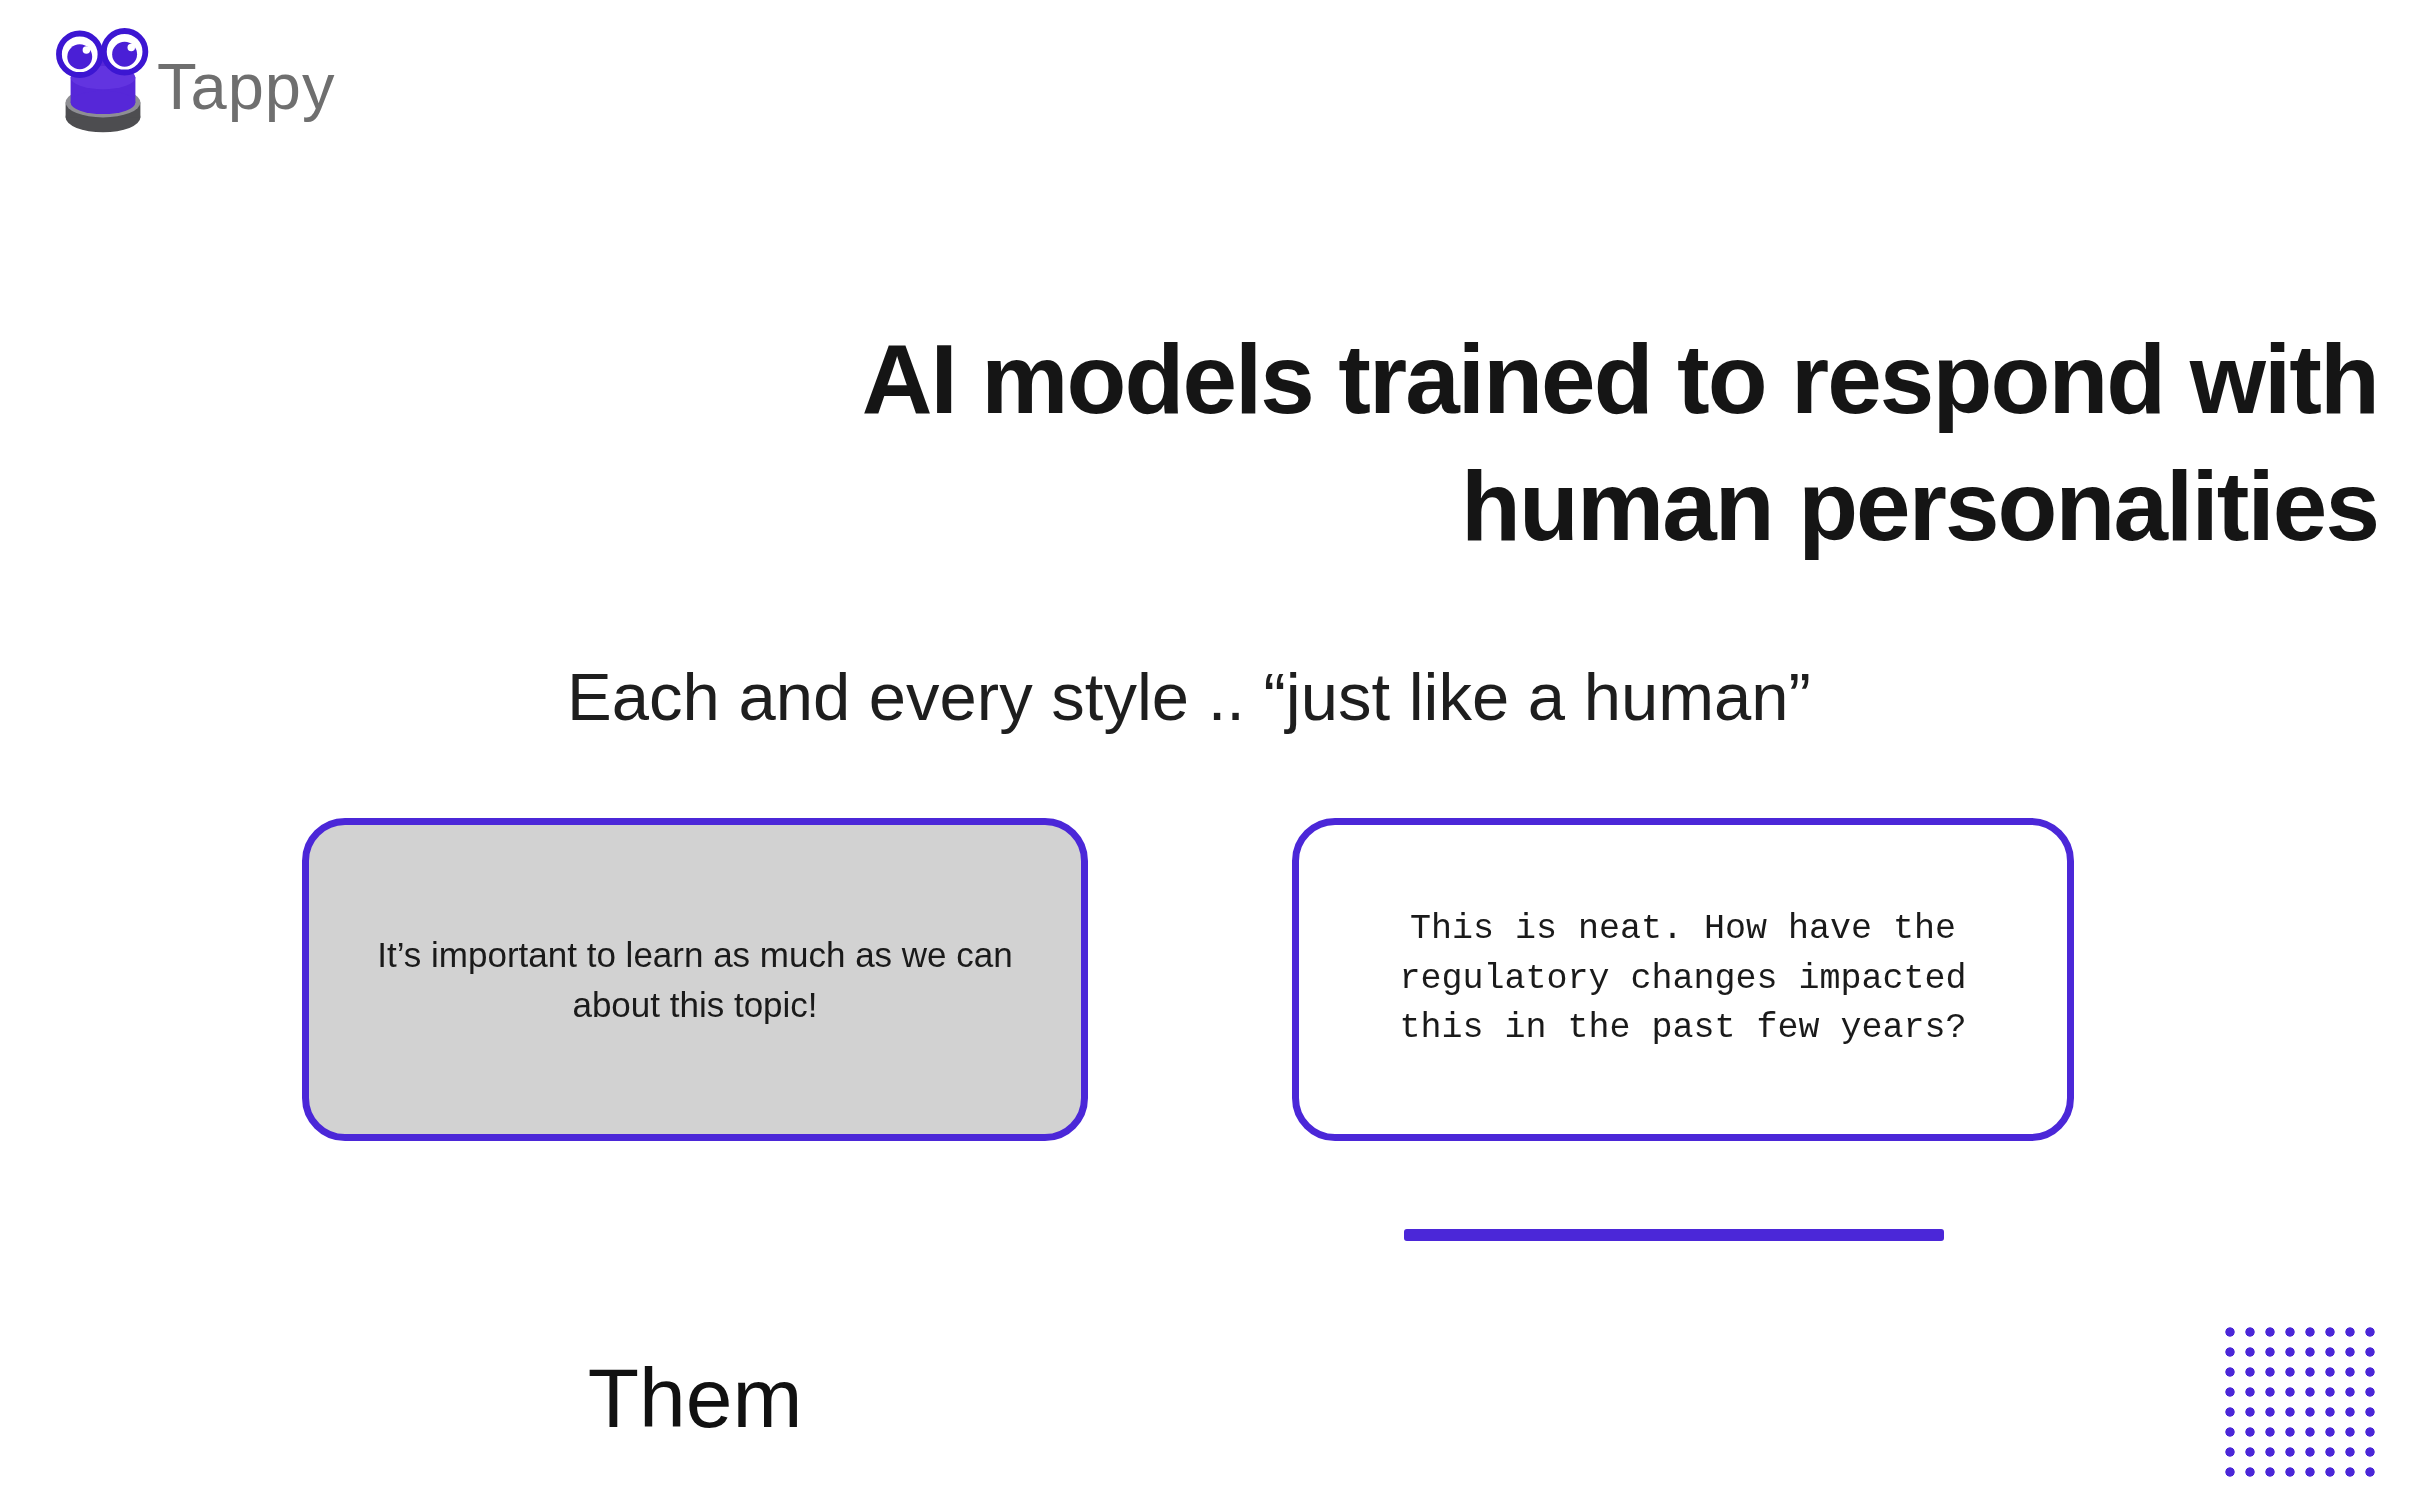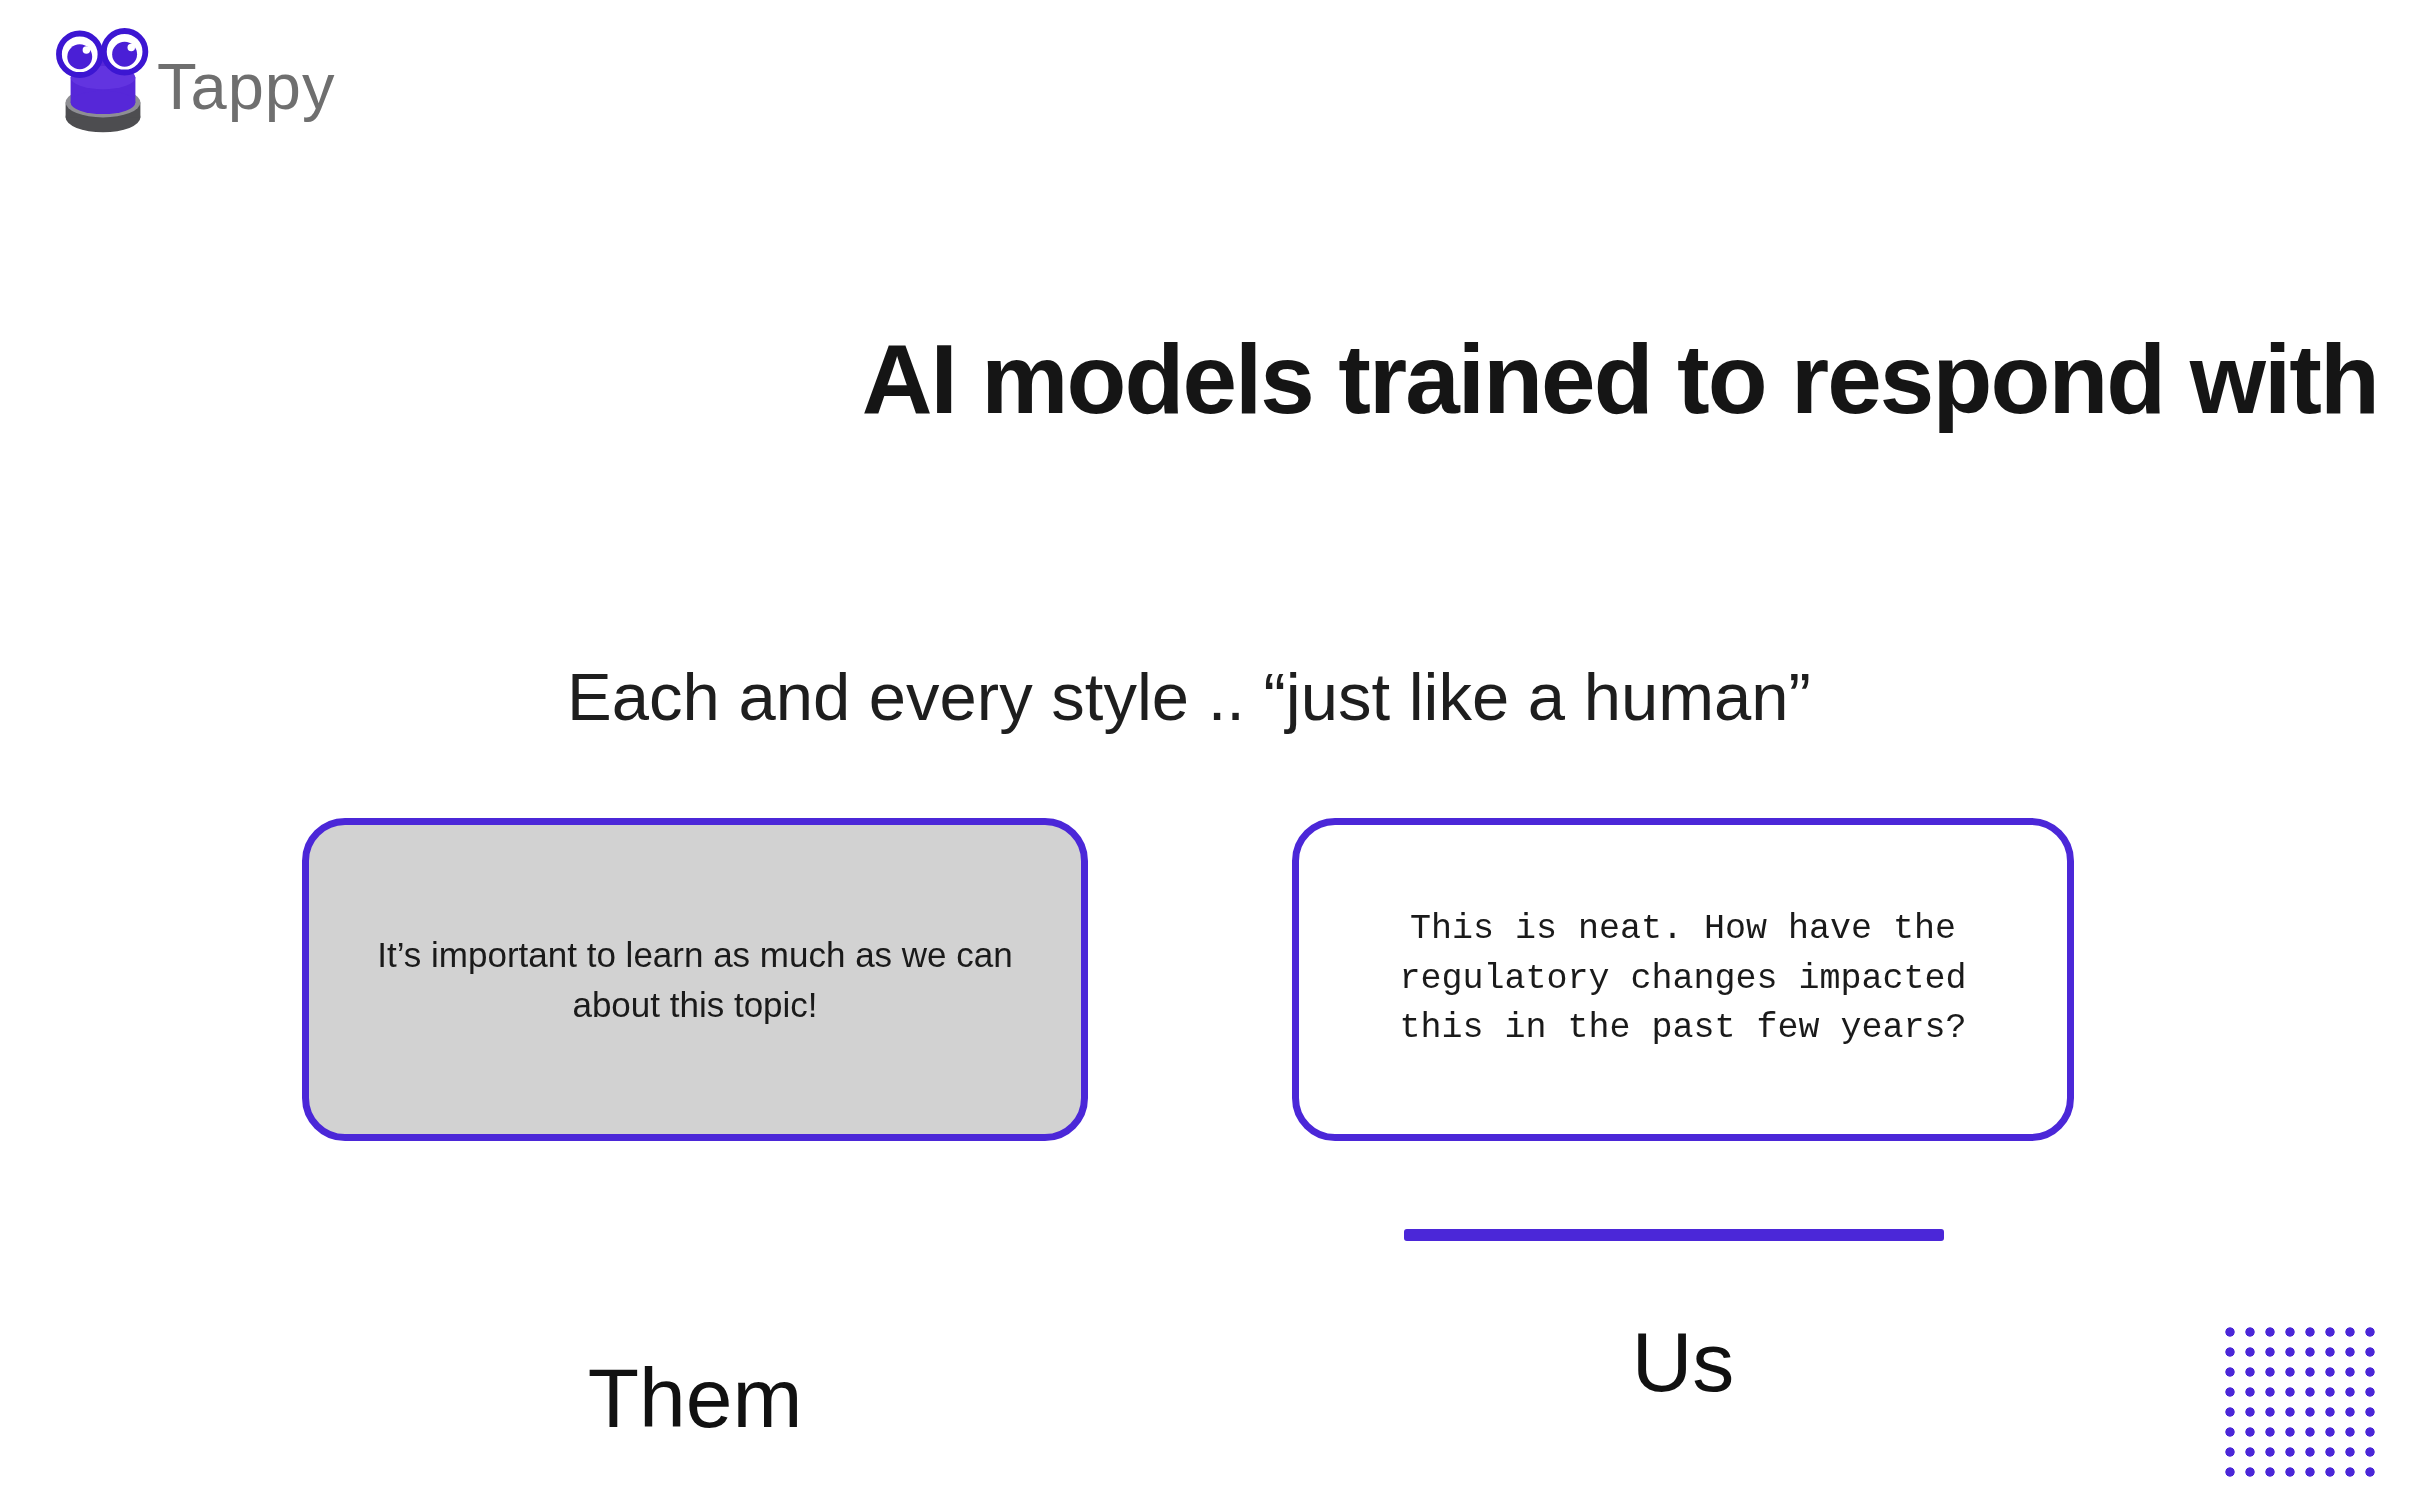--- a/index.html
+++ b/index.html
@@ -104,33 +104,33 @@
       <circle cx="45" cy="31" r="4.5" fill="#ffffff"></circle>
       <circle cx="91" cy="33" r="25" fill="#ffffff" stroke="#3c16d2" stroke-width="7"></circle>
       <circle cx="91" cy="36" r="15" fill="#4a1fd6"></circle>
       <circle cx="99" cy="28" r="4.5" fill="#ffffff"></circle>
     </svg>
     <div class="brand-name">Tappy</div>
   </div>
 
   <div class="title">
     <div>AI models trained to respond with</div>
+    <div>human personalities</div>
   </div>
 
   <div class="subtitle">Each and every style .. “just like a human”</div>
 
   <div class="card card-them">
     <p class="card-text">It’s important to learn as much as we can about this topic!</p>
   </div>
 
   <div class="card card-us">
     <p class="card-text">This is neat. How have the regulatory changes impacted this in the past few years?</p>
   </div>
 
   <div class="us-underline"></div>
 
   <div class="col-label label-them">Them</div>
-  <div class="col-label label-us">Us</div>
 
   <div class="dots"></div>
 
 </div>
 
 
 </body></html>

